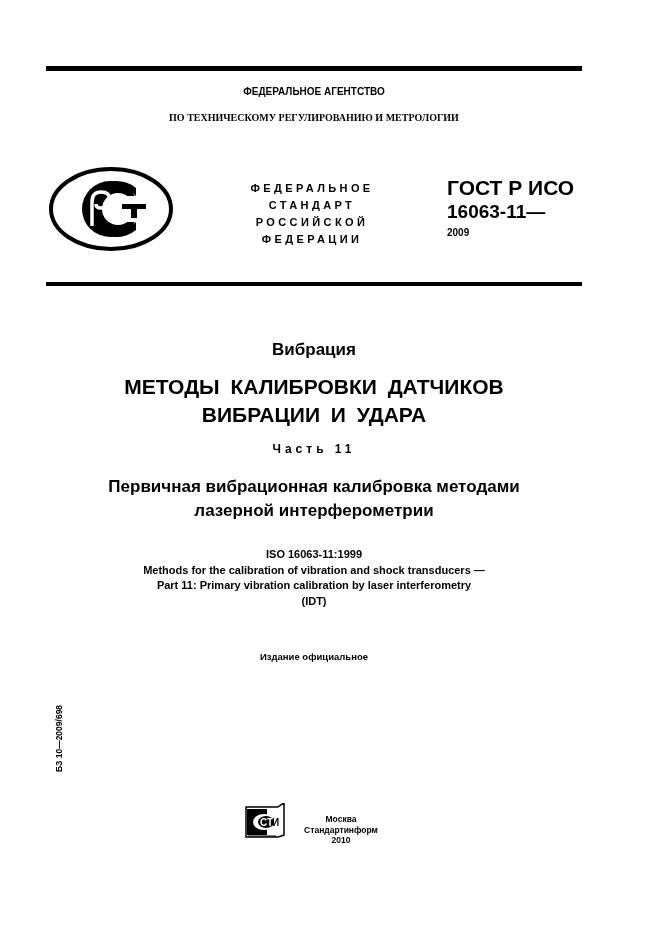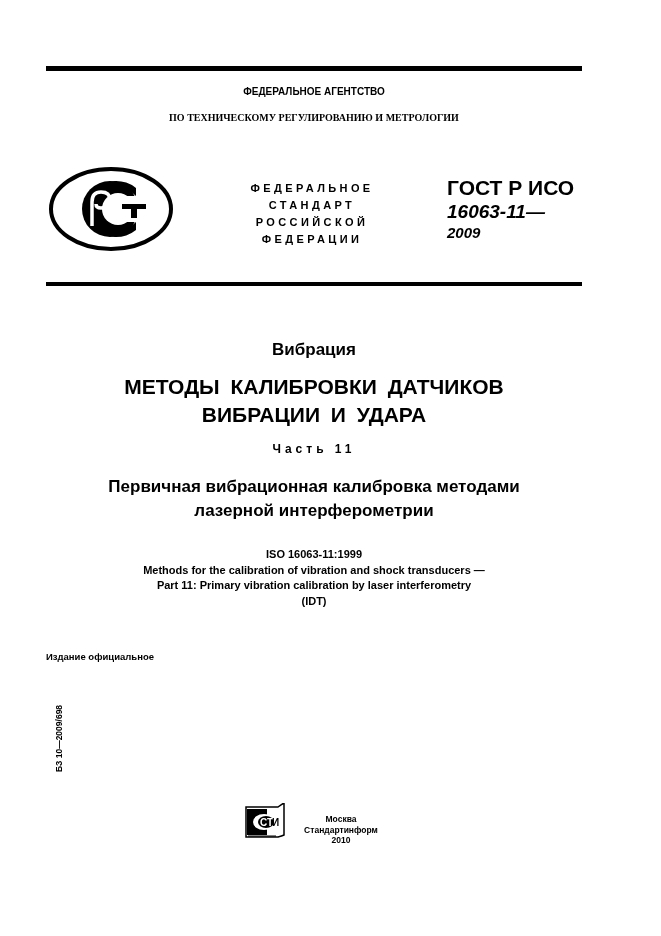--- a/index.html
+++ b/index.html
@@ -54,22 +54,22 @@
       letter-spacing: 3.4px;
       line-height: 17px;
     }
     .gost-id {
       position: absolute;
       left: 447px;
       top: 176px;
       font-weight: bold;
     }
     .gost-id .l1 { font-size: 21px; line-height: 24px; display:block; }
-    .gost-id .l2 { font-size: 19px; line-height: 23px; display:block;font-style:italic; }
-    .gost-id .l3 { font-size: 15px; line-height: 20px; display:block;font-style:italic; }
+    .gost-id .l2 { font-size: 19px; line-height: 23px; display:block; }
+    .gost-id .l3 { font-size: 10px; line-height: 20px; display:block; }
 
     .centered {
       position: absolute;
       left: 46px;
       width: 536px;
       text-align: center;
       font-weight: bold;
     }
     .subject { top: 340px; font-size: 17px; }
     .main-title { top: 373px; font-size: 21px; line-height: 28px; word-spacing: 5px; }
@@ -84,21 +84,21 @@
       text-align: center;
       font-weight: bold;
       font-size: 11px;
       line-height: 15.5px;
     }
     .edition {
       position: absolute;
       left: 46px;
       width: 536px;
       top: 651px;
-      text-align: left;
+      text-align: center;
       font-weight: bold;
       font-size: 9.5px;
     }
 
     .side-code {
       position: absolute;
       left: 54px;
       top: 772px;
       transform-origin: 0 0;
       transform: rotate(-90deg);

